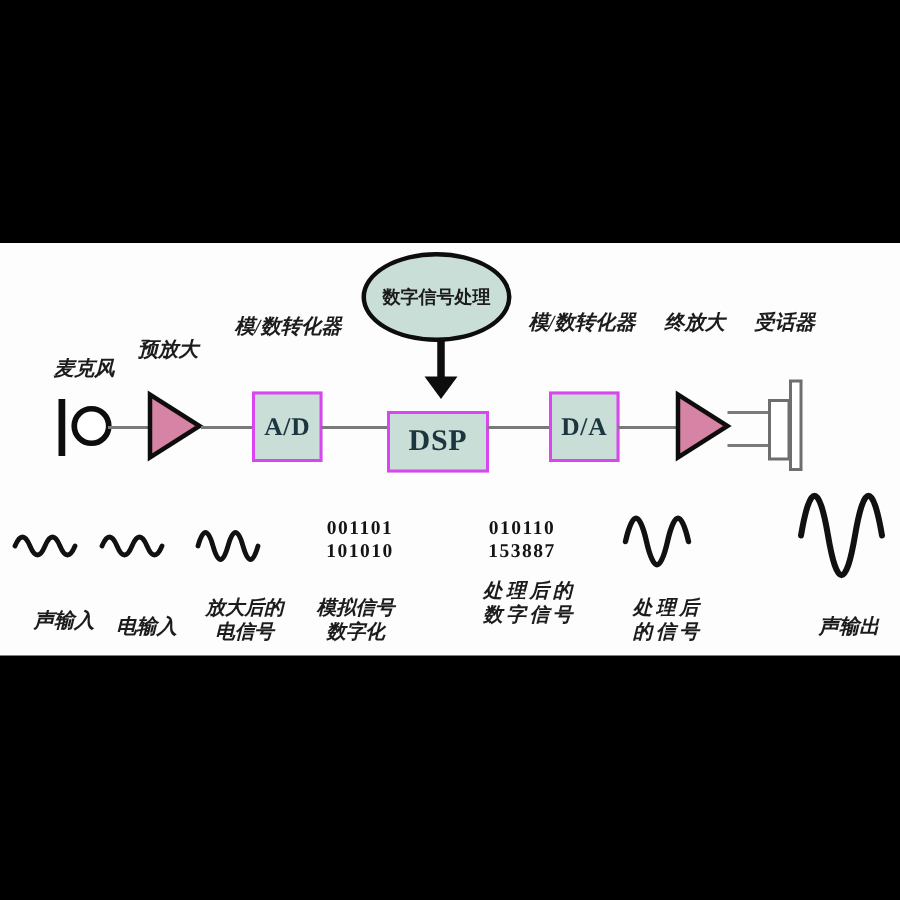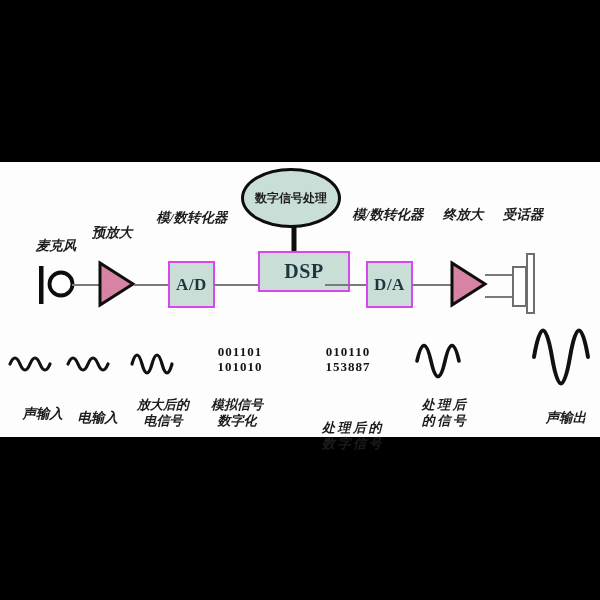--- a/index.html
+++ b/index.html
@@ -68,21 +68,21 @@
   </svg>
 
   <div class="wire" style="left:134px;top:284px;width:35px;"></div>
 
   <div class="block" style="left:168px;top:261px;width:47px;height:47px;">
     <span>A/D</span>
   </div>
 
   <div class="wire" style="left:214px;top:284px;width:45px;"></div>
 
-  <div class="block dsp" style="left:258px;top:251px;width:92px;height:41px;">
+  <div class="block dsp" style="left:258px;top:274px;width:68px;height:41px;">
     <span>DSP</span>
   </div>
 
   <div class="wire" style="left:325px;top:284px;width:42px;"></div>
 
   <div class="block" style="left:366px;top:261px;width:47px;height:47px;">
     <span>D/A</span>
   </div>
 
   <div class="wire" style="left:412px;top:284px;width:39px;"></div>
@@ -126,21 +126,21 @@
   <div class="lbl" style="left:60px;top:410px;width:58px;text-align:right;">电输入</div>
 
   <div class="lbl lbl2" style="left:129px;top:397px;width:68px;">
     <div>放大后的</div>
     <div>电信号</div>
   </div>
   <div class="lbl lbl2" style="left:203px;top:397px;width:68px;">
     <div>模拟信号</div>
     <div>数字化</div>
   </div>
-  <div class="lbl lbl2 spaced" style="left:313px;top:420px;width:80px;">
+  <div class="lbl lbl2 spaced" style="left:313px;top:386px;width:80px;">
     <div>处理后的</div>
     <div>数字信号</div>
   </div>
   <div class="lbl lbl2 spaced" style="left:405px;top:397px;width:80px;">
     <div>处理后</div>
     <div>的信号</div>
   </div>
 
   <div class="lbl" style="left:537px;top:410px;width:58px;">声输出</div>
 </div>

